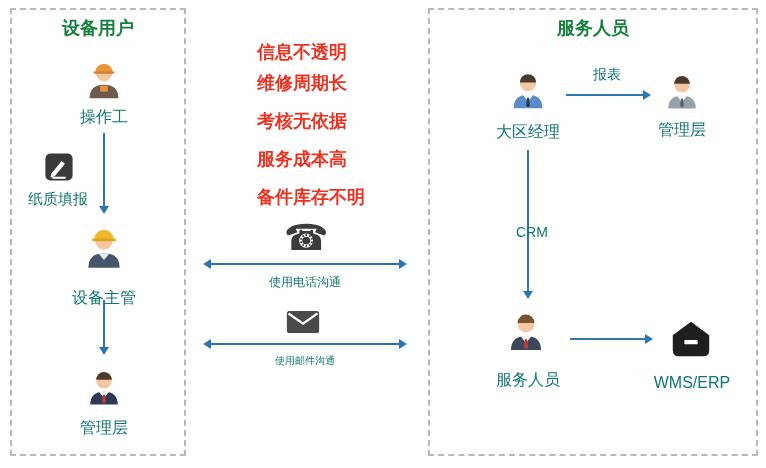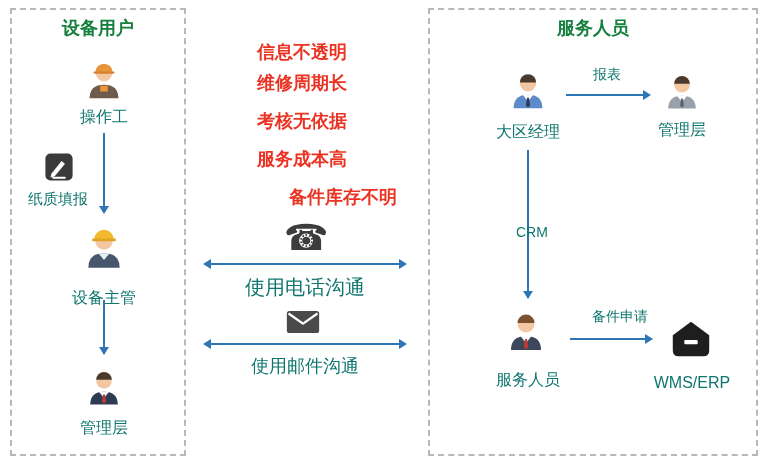--- a/index.html
+++ b/index.html
@@ -14,21 +14,21 @@
   .title{position:absolute;color:#15803d;font-weight:bold;font-size:18px;text-align:center;}
   #left-title{left:10px;top:16px;width:176px;}
   #right-title{left:428px;top:16px;width:330px;}
 
   .lbl{position:absolute;text-align:center;color:#0f766e;}
   .node-lbl{font-size:16px;}
   .edge-lbl{font-size:15px;}
 
   .problem{position:absolute;left:257px;color:#EA3323;font-weight:bold;font-size:18px;white-space:nowrap;}
   #problem-0{top:40px;} #problem-1{top:71px;} #problem-2{top:109px;}
-  #problem-3{top:147px;} #problem-4{top:185px;margin-left:32px;}
+  #problem-3{top:147px;} #problem-4{top:185px;}
 
   .icon{position:absolute;line-height:0;}
 
   
   .arrow-v{position:absolute;width:2px;background:#2E75B6;}
   .arrow-v::after{content:"";position:absolute;left:-4px;bottom:-8px;width:0;height:0;
     border:5px solid transparent;border-top:8px solid #2E75B6;}
   .arrow-h{position:absolute;height:2px;background:#2E75B6;}
   .arrow-h::after{content:"";position:absolute;right:-8px;top:-4px;width:0;height:0;
     border:5px solid transparent;border-left:8px solid #2E75B6;}
@@ -57,22 +57,22 @@
   #wms-icon{left:668px;top:316px;}
   #phone-icon{left:284px;top:220px;font-size:36px;line-height:1;color:#3C3C3C;}
   #email-icon{left:286px;top:310px;}
 
   
   #operator-label{left:12px;top:107px;width:184px;}
   #paper-label{left:14px;top:190px;width:88px;}
   #supervisor-label{left:12px;top:280px;width:184px;margin-top:8px;}
   #verbal-label{left:12px;top:320px;width:84px;}
   #mgmt-left-label{left:12px;top:418px;width:184px;}
-  #phone-label{left:223px;top:274px;width:164px;font-size:20px;}
-  #email-label{left:223px;top:354px;width:164px;font-size:18px;}
+  #phone-label{left:223px;top:274px;width:164px;font-size:12px;}
+  #email-label{left:223px;top:354px;width:164px;font-size:10px;}
   #regional-mgr-label{left:468px;top:122px;width:120px;}
   #report-label{left:574px;top:66px;width:66px;font-size:14px;}
   #mgmt-right-label{left:622px;top:120px;width:120px;}
   #crm-label{left:516px;top:224px;font-size:14px;text-align:left;}
   #service-label{left:468px;top:370px;width:120px;}
   #parts-label{left:578px;top:308px;width:84px;font-size:14px;}
   #wms-label{left:630px;top:374px;width:124px;}
 </style>
 </head>
 <body>
@@ -182,21 +182,20 @@
     <svg width="48" height="48" viewBox="0 0 48 48">
       <path d="M9 42 Q9 28 24 28 Q39 28 39 42 Z" fill="#3C475C"></path>
       <path d="M18.5 28 l5.5 7 5.5 -7 z" fill="#fff"></path>
       <path d="M23 31 h2 l1.2 8 -2.2 2.2 -2.2 -2.2 z" fill="#C13B33"></path>
       <circle cx="24" cy="16" r="8.5" fill="#F3C7A2"></circle>
       <path d="M15.5 15 a8.5 8.5 0 0 1 17 0 z" fill="#7A5230"></path>
     </svg>
   </div>
   <div class="lbl node-lbl" id="service-label">服务人员</div>
 
-  <div class="lbl edge-lbl" id="parts-label">备件申请</div>
   <div class="arrow-h" id="arrow-parts"></div>
 
   <div class="icon" id="wms-icon">
     <svg width="46" height="46" viewBox="0 0 48 48">
       <path d="M5 20 L24 6 L43 20 L43 36 Q43 42 37 42 L11 42 Q5 42 5 36 Z" fill="#1E1E1E"></path>
       <rect x="17" y="25" width="14" height="4.5" rx="1" fill="#fff"></rect>
     </svg>
   </div>
   <div class="lbl node-lbl" id="wms-label">WMS/ERP</div>
 

